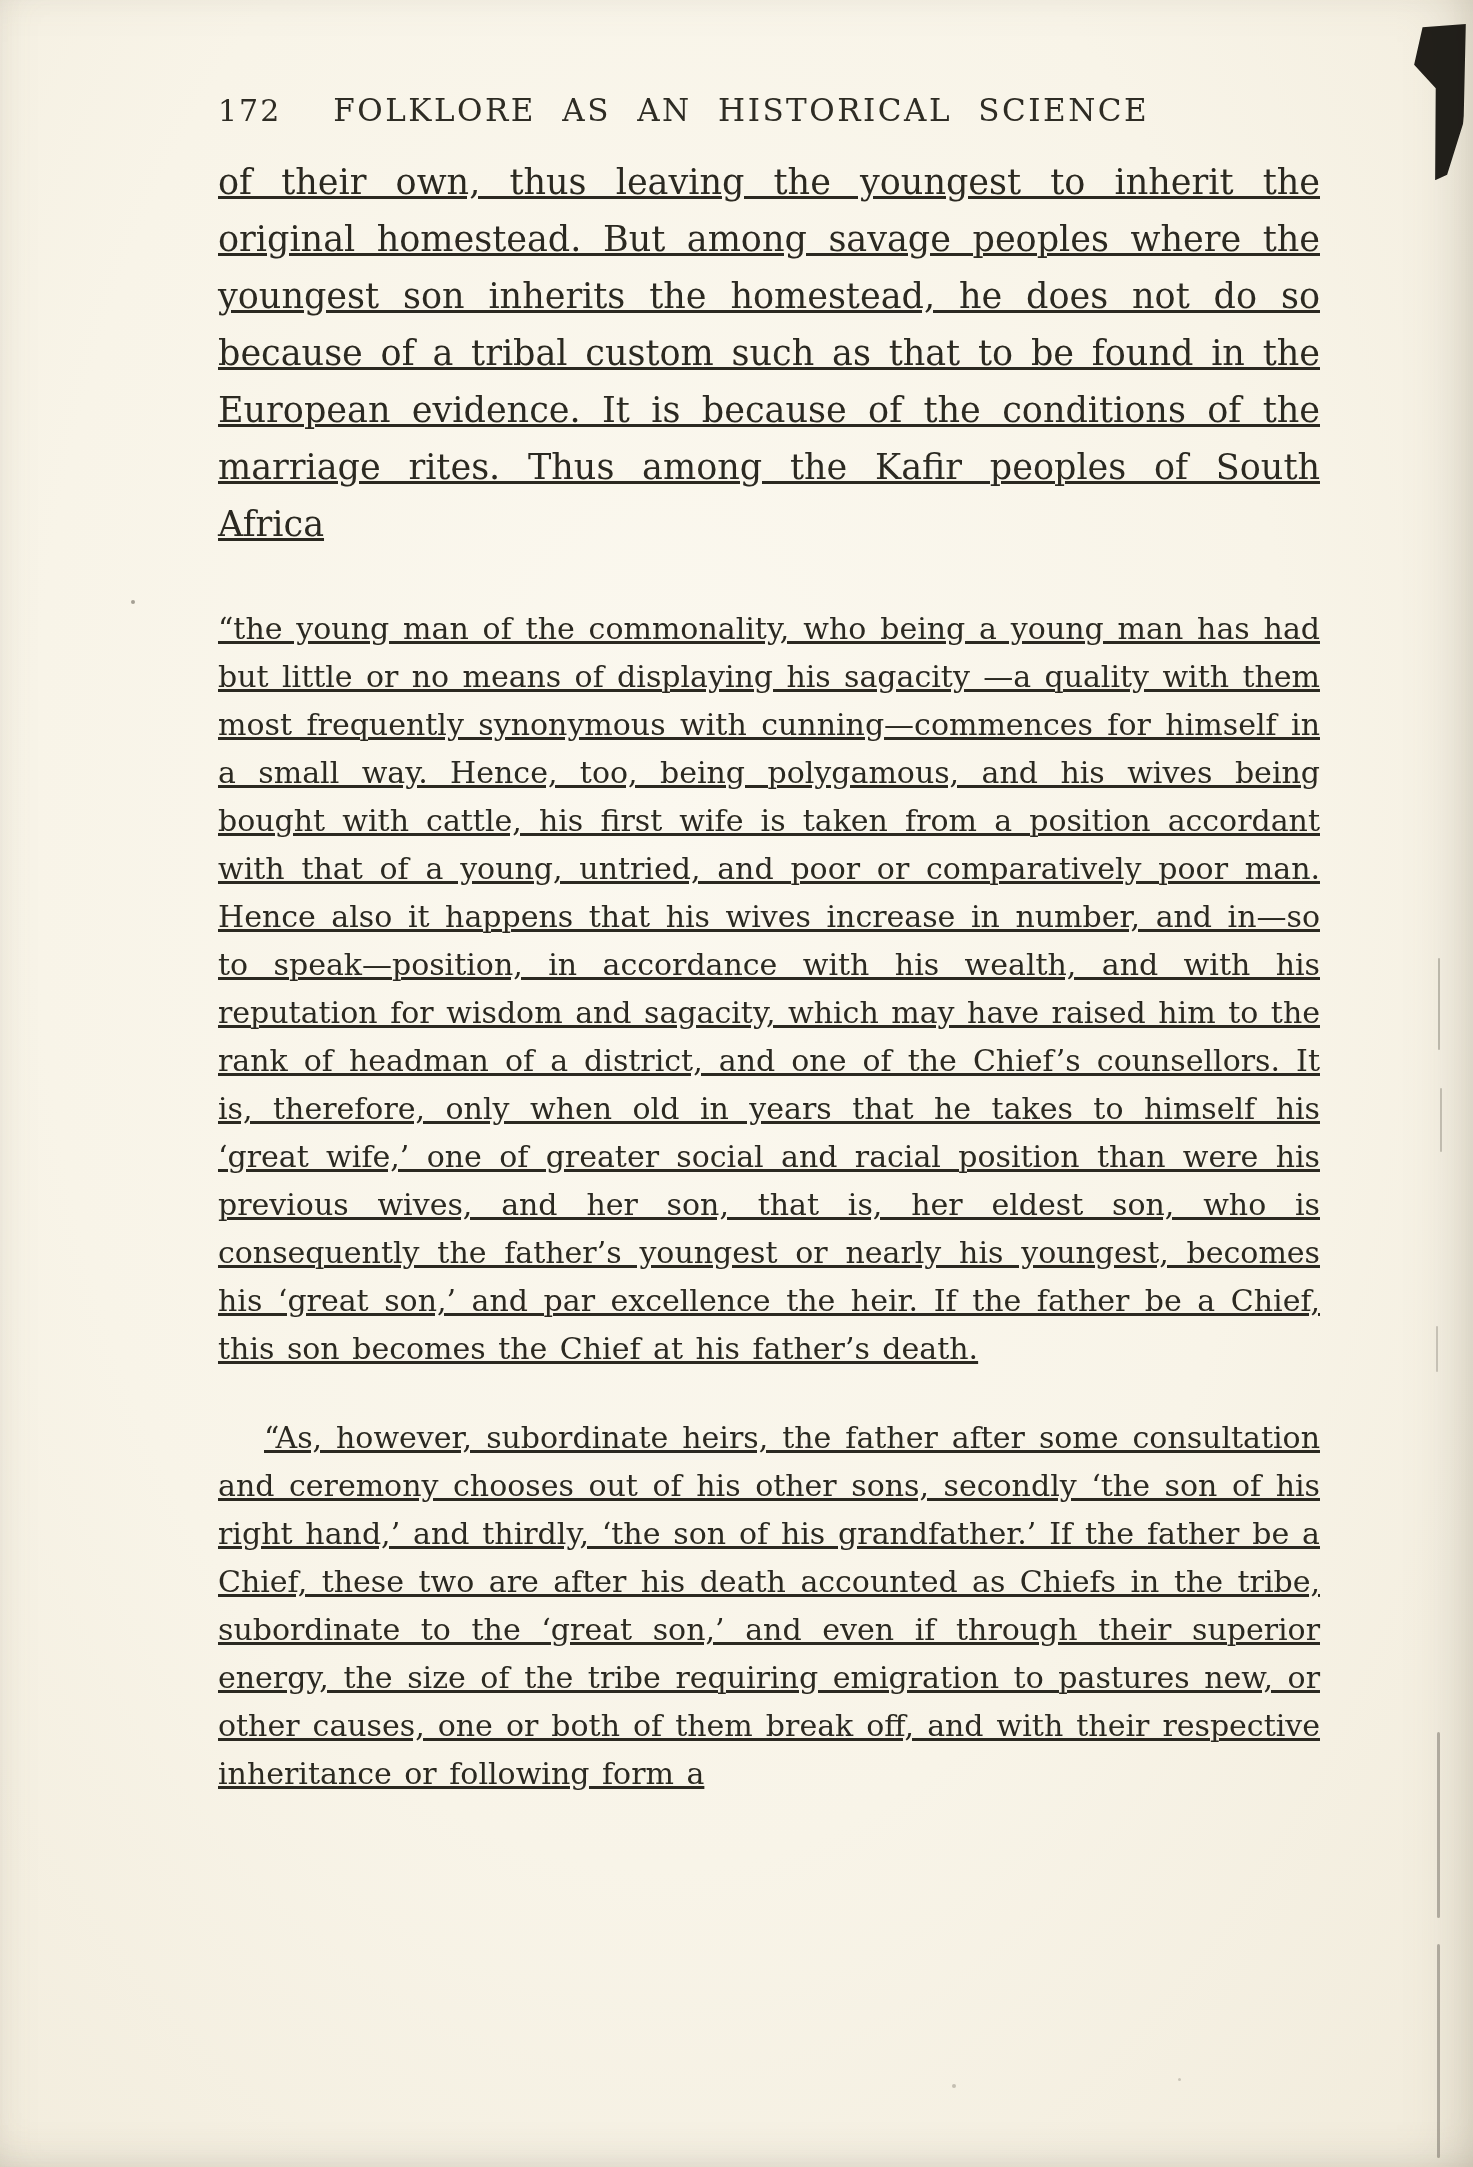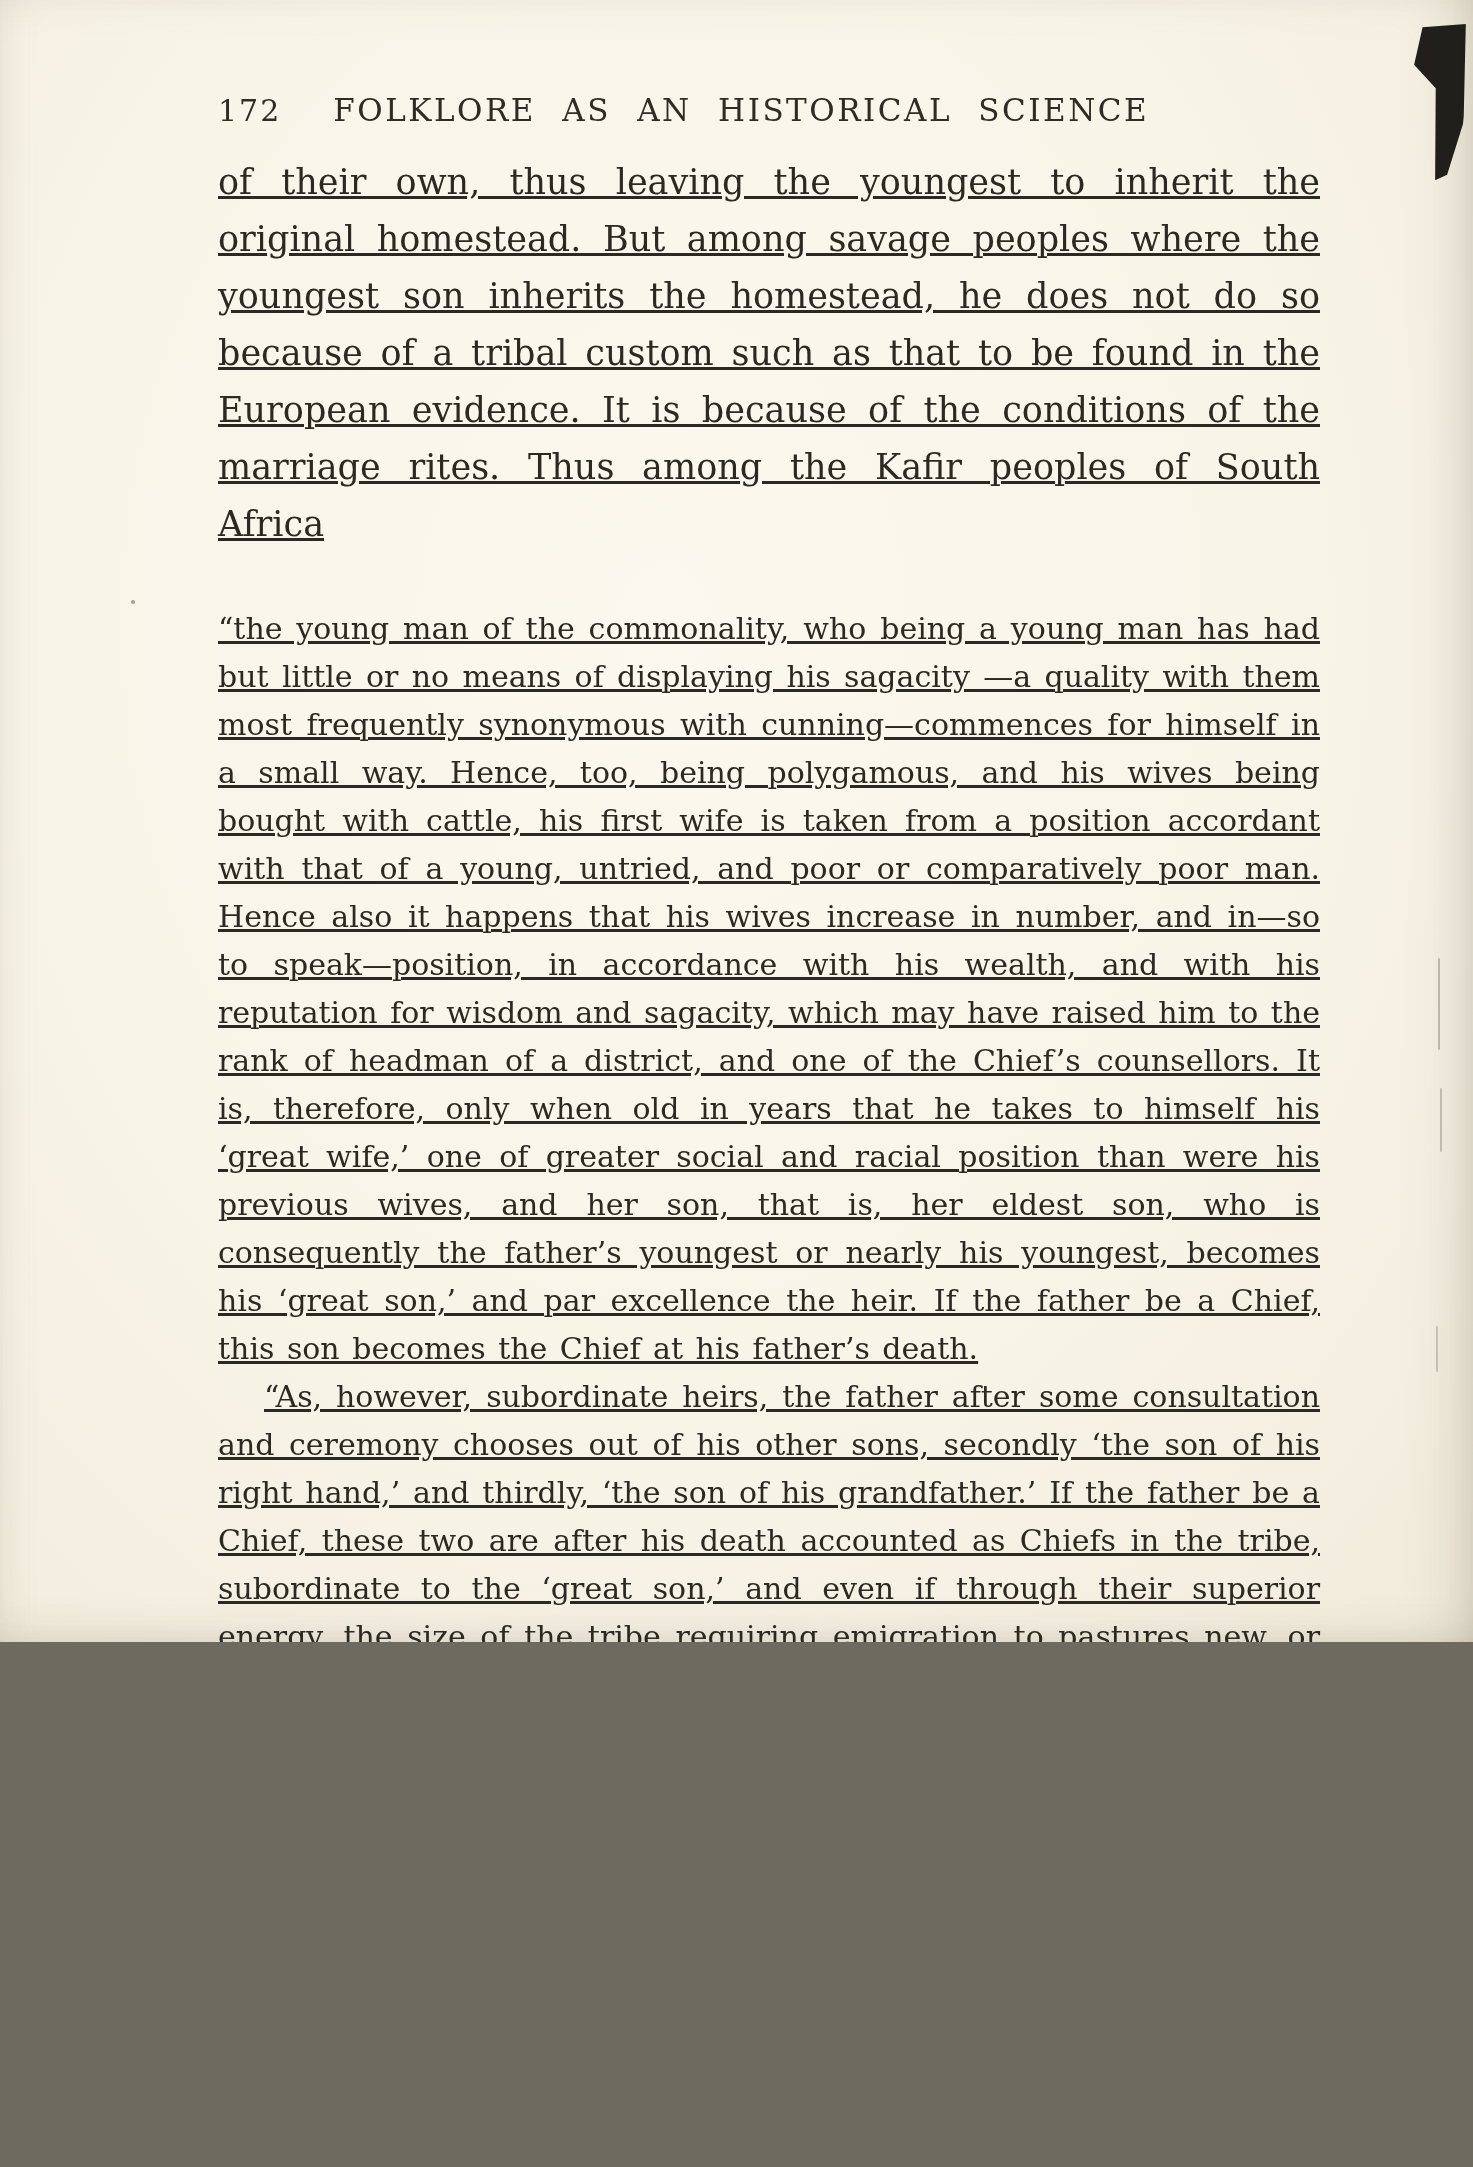--- a/index.html
+++ b/index.html
@@ -7,21 +7,21 @@
 
   html, body {
     width: 1473px;
     height: 2167px;
     background: #6f6a60;
   }
 
   .page {
     position: relative;
     width: 1473px;
-    height: 1642px;
+    height: 2167px;
     overflow: hidden;
     background: radial-gradient(ellipse at 45% 38%, #fbf8ef 0%, #f8f4e8 55%, #f1ebdb 100%);
     box-shadow: inset -34px 0 70px -42px rgba(110, 100, 80, 0.40),
                 inset 0 -26px 60px -44px rgba(110, 100, 80, 0.30),
                 inset 26px 0 60px -48px rgba(110, 100, 80, 0.22);
     font-family: "DejaVu Serif", "Liberation Serif", serif;
     color: #2b2921;
   }
 
   .content {
@@ -65,20 +65,21 @@
   .quote {
     margin-top: 52px;
   }
   .quote-para {
     font-size: 30px;
     line-height: 48px;
     word-spacing: 3px;
   }
   .quote-para.indented {
     text-indent: 46px;
+    margin-top: 41px;
   }
 
   
   .corner-mark {
     position: absolute;
     top: 22px;
     right: 8px;
     width: 58px;
     height: 158px;
     background: #14120e;

